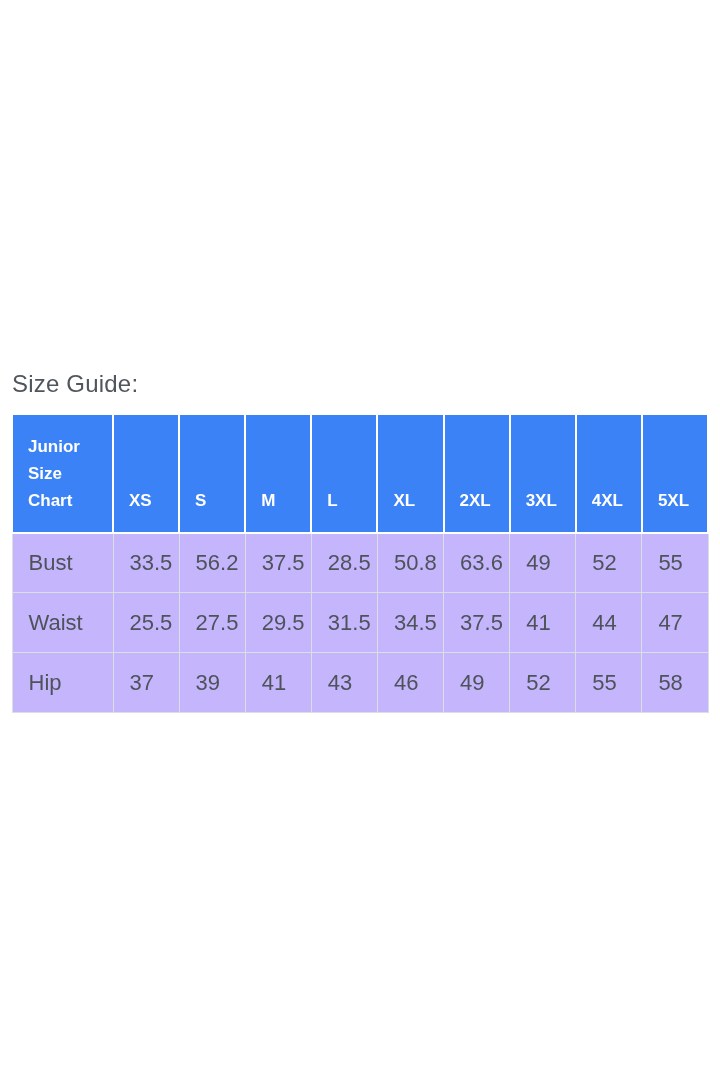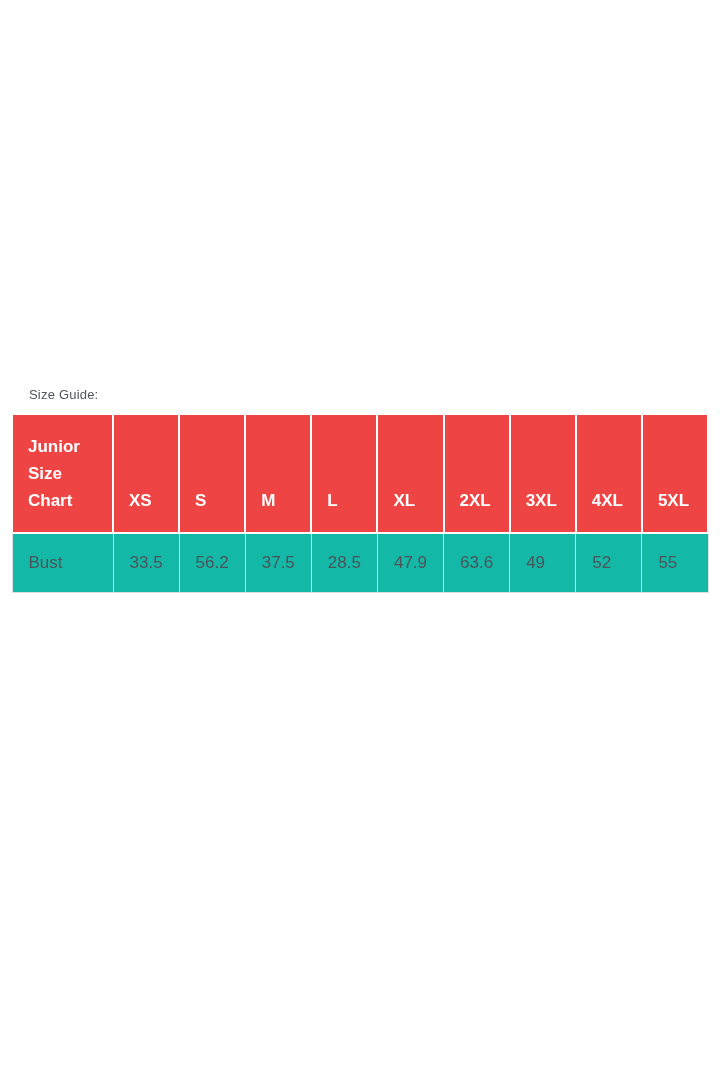--- a/index.html
+++ b/index.html
@@ -12,56 +12,56 @@
     width: 720px;
     height: 1074px;
     background: #ffffff;
     overflow: hidden;
     font-family: "Liberation Sans", sans-serif;
   }
   .size-guide-heading {
     position: absolute;
     top: 370px;
     left: 12px;
-    margin: 17px;
-    font-size: 13px;
+    margin: 0;
+    font-size: 24px;
     font-weight: 400;
     color: #50565e;
     letter-spacing: 0.2px;
   }
   table.size-chart {
     position: absolute;
     top: 413px;
     left: 11px;
     width: 698px;
     border-collapse: collapse;
     table-layout: fixed;
   }
   col.label-col { width: 101px; }
   table.size-chart th {
-    background: #ef4444;
+    background: #3b82f6;
     color: #ffffff;
     border: 2px solid #ffffff;
     font-size: 17px;
     font-weight: 600;
     text-align: left;
     vertical-align: bottom;
     padding: 18px 4px 17px 15px;
     line-height: 1.6;
   }
   table.size-chart thead tr { height: 114px; }
   table.size-chart td {
     border: 1px solid #dcdfe2;
     color: #4e535a;
-    font-size: 17px;
+    font-size: 22px;
     font-weight: 400;
     text-align: left;
     vertical-align: middle;
     padding: 0 4px 0 16px;
-    background: #14b8a6;
+    background: #c4b5fd;
   }
   table.size-chart tbody tr { height: 60px; }
 </style>
 </head>
 <body>
 
 <div class="screenshot">
 
   <h2 class="size-guide-heading">Size Guide:</h2>
 
@@ -92,22 +92,46 @@
         <th>5XL</th>
       </tr>
     </thead>
     <tbody>
       <tr>
         <td>Bust</td>
         <td>33.5</td>
         <td>56.2</td>
         <td>37.5</td>
         <td>28.5</td>
-        <td>47.9</td>
+        <td>50.8</td>
         <td>63.6</td>
         <td>49</td>
         <td>52</td>
         <td>55</td>
+      </tr>
+      <tr>
+        <td>Waist</td>
+        <td>25.5</td>
+        <td>27.5</td>
+        <td>29.5</td>
+        <td>31.5</td>
+        <td>34.5</td>
+        <td>37.5</td>
+        <td>41</td>
+        <td>44</td>
+        <td>47</td>
+      </tr>
+      <tr>
+        <td>Hip</td>
+        <td>37</td>
+        <td>39</td>
+        <td>41</td>
+        <td>43</td>
+        <td>46</td>
+        <td>49</td>
+        <td>52</td>
+        <td>55</td>
+        <td>58</td>
       </tr>
     </tbody>
   </table>
 
 </div>
 
 </body></html>

